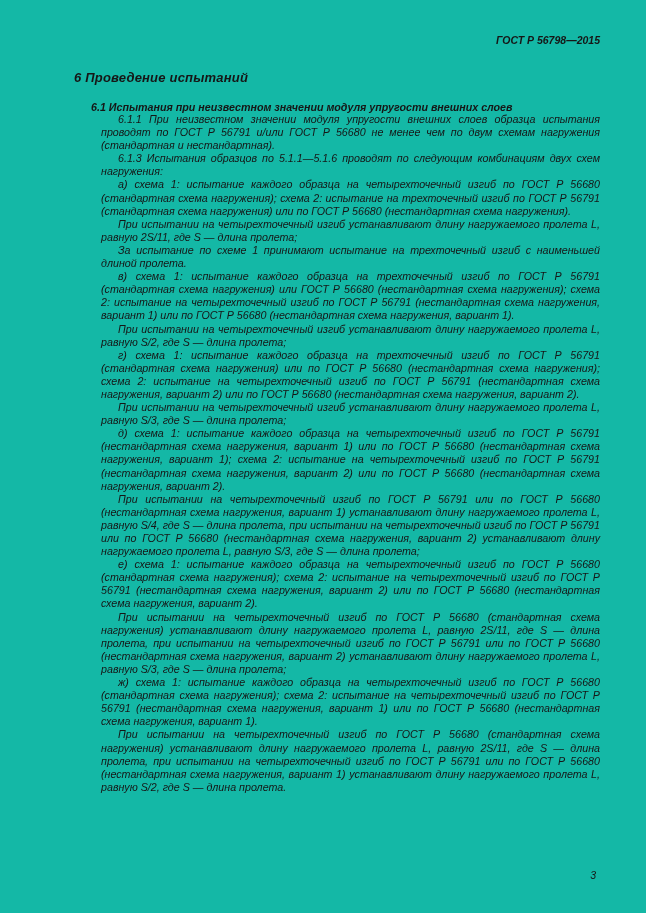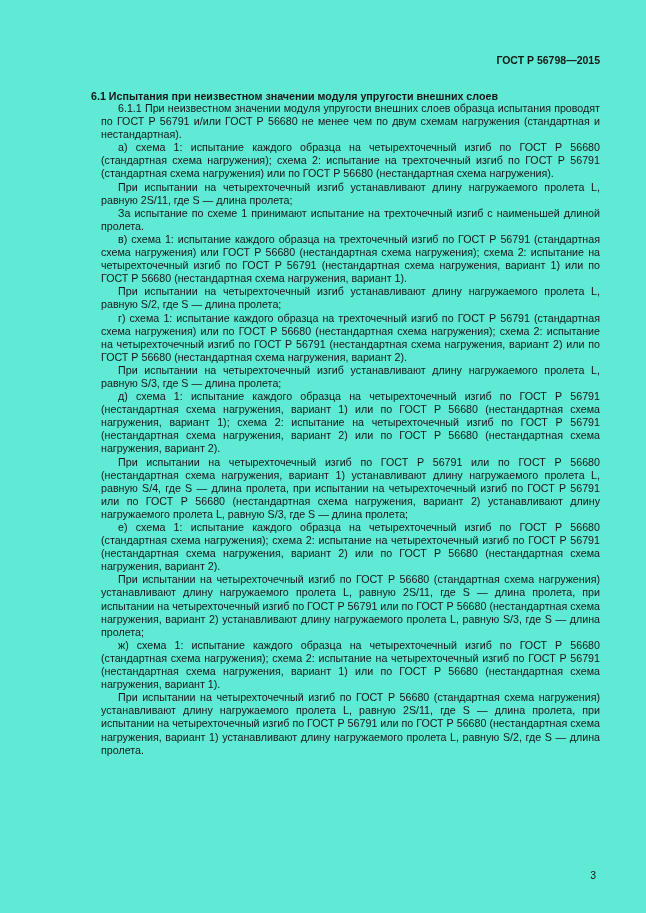--- a/index.html
+++ b/index.html
@@ -8,22 +8,23 @@
     width: 646px;
     height: 913px;
     position: relative;
     font-family: "Liberation Sans", sans-serif;
     color: #161616;
     overflow: hidden;
   }
   .page {
     position: absolute;
     inset: 0;
-    background: #5eead4;
-    padding: 54px 46px 40px 74px;
+    background: #14b8a6;
+    padding: 34px 46px 40px 74px;
+    font-style: italic;
   }
   .header-row {
     text-align: right;
     font-weight: bold;
     font-size: 10.5px;
     margin-bottom: 24px;
   }
   .section-title {
     font-size: 13px;
     font-weight: bold;
@@ -51,24 +52,26 @@
 </style>
 </head>
 <body>
 
 <div class="page">
 
   <div class="header-row">
     <span>ГОСТ Р 56798—2015</span>
   </div>
 
+  <h1 class="section-title">6  Проведение испытаний</h1>
 
   <h2 class="subsection-title">6.1 Испытания при неизвестном значении модуля упругости внешних слоев</h2>
 
   <p class="body-p">6.1.1 При неизвестном значении модуля упругости внешних слоев образца испытания проводят по ГОСТ Р 56791 и/или ГОСТ Р 56680 не менее чем по двум схемам нагружения (стандартная и нестандартная).</p>
+  <p class="body-p">6.1.3 Испытания образцов по 5.1.1—5.1.6 проводят по следующим комбинациям двух схем нагружения:</p>
   <p class="body-p">а) схема 1: испытание каждого образца на четырехточечный изгиб по ГОСТ Р 56680 (стандартная схема нагружения); схема 2: испытание на трехточечный изгиб по ГОСТ Р 56791 (стандартная схема нагружения) или по ГОСТ Р 56680 (нестандартная схема нагружения).</p>
   <p class="body-p">При испытании на четырехточечный изгиб устанавливают длину нагружаемого пролета L, равную 2S/11, где S — длина пролета;</p>
   <p class="body-p">За испытание по схеме 1 принимают испытание на трехточечный изгиб с наименьшей длиной пролета.</p>
   <p class="body-p">в) схема 1: испытание каждого образца на трехточечный изгиб по ГОСТ Р 56791 (стандартная схема нагружения) или ГОСТ Р 56680 (нестандартная схема нагружения); схема 2: испытание на четырехточечный изгиб по ГОСТ Р 56791 (нестандартная схема нагружения, вариант 1) или по ГОСТ Р 56680 (нестандартная схема нагружения, вариант 1).</p>
   <p class="body-p">При испытании на четырехточечный изгиб устанавливают длину нагружаемого пролета L, равную S/2, где S — длина пролета;</p>
   <p class="body-p">г) схема 1: испытание каждого образца на трехточечный изгиб по ГОСТ Р 56791 (стандартная схема нагружения) или по ГОСТ Р 56680 (нестандартная схема нагружения); схема 2: испытание на четырехточечный изгиб по ГОСТ Р 56791 (нестандартная схема нагружения, вариант 2) или по ГОСТ Р 56680 (нестандартная схема нагружения, вариант 2).</p>
   <p class="body-p">При испытании на четырехточечный изгиб устанавливают длину нагружаемого пролета L, равную S/3, где S — длина пролета;</p>
   <p class="body-p">д) схема 1: испытание каждого образца на четырехточечный изгиб по ГОСТ Р 56791 (нестандартная схема нагружения, вариант 1) или по ГОСТ Р 56680 (нестандартная схема нагружения, вариант 1); схема 2: испытание на четырехточечный изгиб по ГОСТ Р 56791 (нестандартная схема нагружения, вариант 2) или по ГОСТ Р 56680 (нестандартная схема нагружения, вариант 2).</p>
   <p class="body-p">При испытании на четырехточечный изгиб по ГОСТ Р 56791 или по ГОСТ Р 56680 (нестандартная схема нагружения, вариант 1) устанавливают длину нагружаемого пролета L, равную S/4, где S — длина пролета, при испытании на четырехточечный изгиб по ГОСТ Р 56791 или по ГОСТ Р 56680 (нестандартная схема нагружения, вариант 2) устанавливают длину нагружаемого пролета L, равную S/3, где S — длина пролета;</p>
   <p class="body-p">е) схема 1: испытание каждого образца на четырехточечный изгиб по ГОСТ Р 56680 (стандартная схема нагружения); схема 2: испытание на четырехточечный изгиб по ГОСТ Р 56791 (нестандартная схема нагружения, вариант 2) или по ГОСТ Р 56680 (нестандартная схема нагружения, вариант 2).</p>

